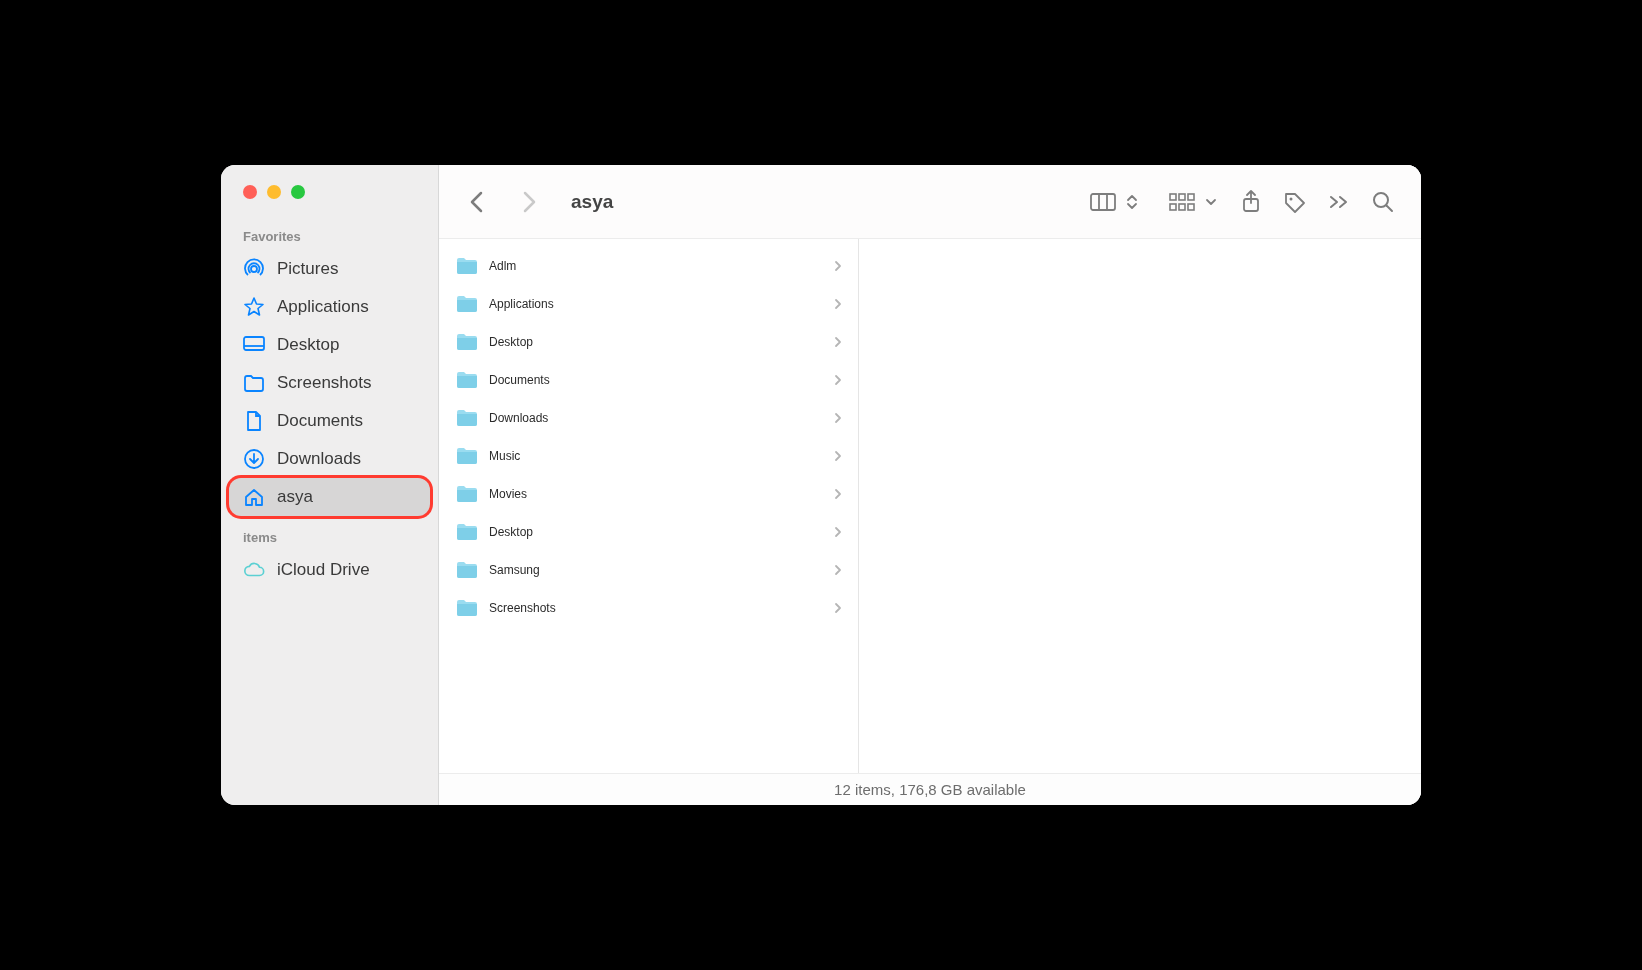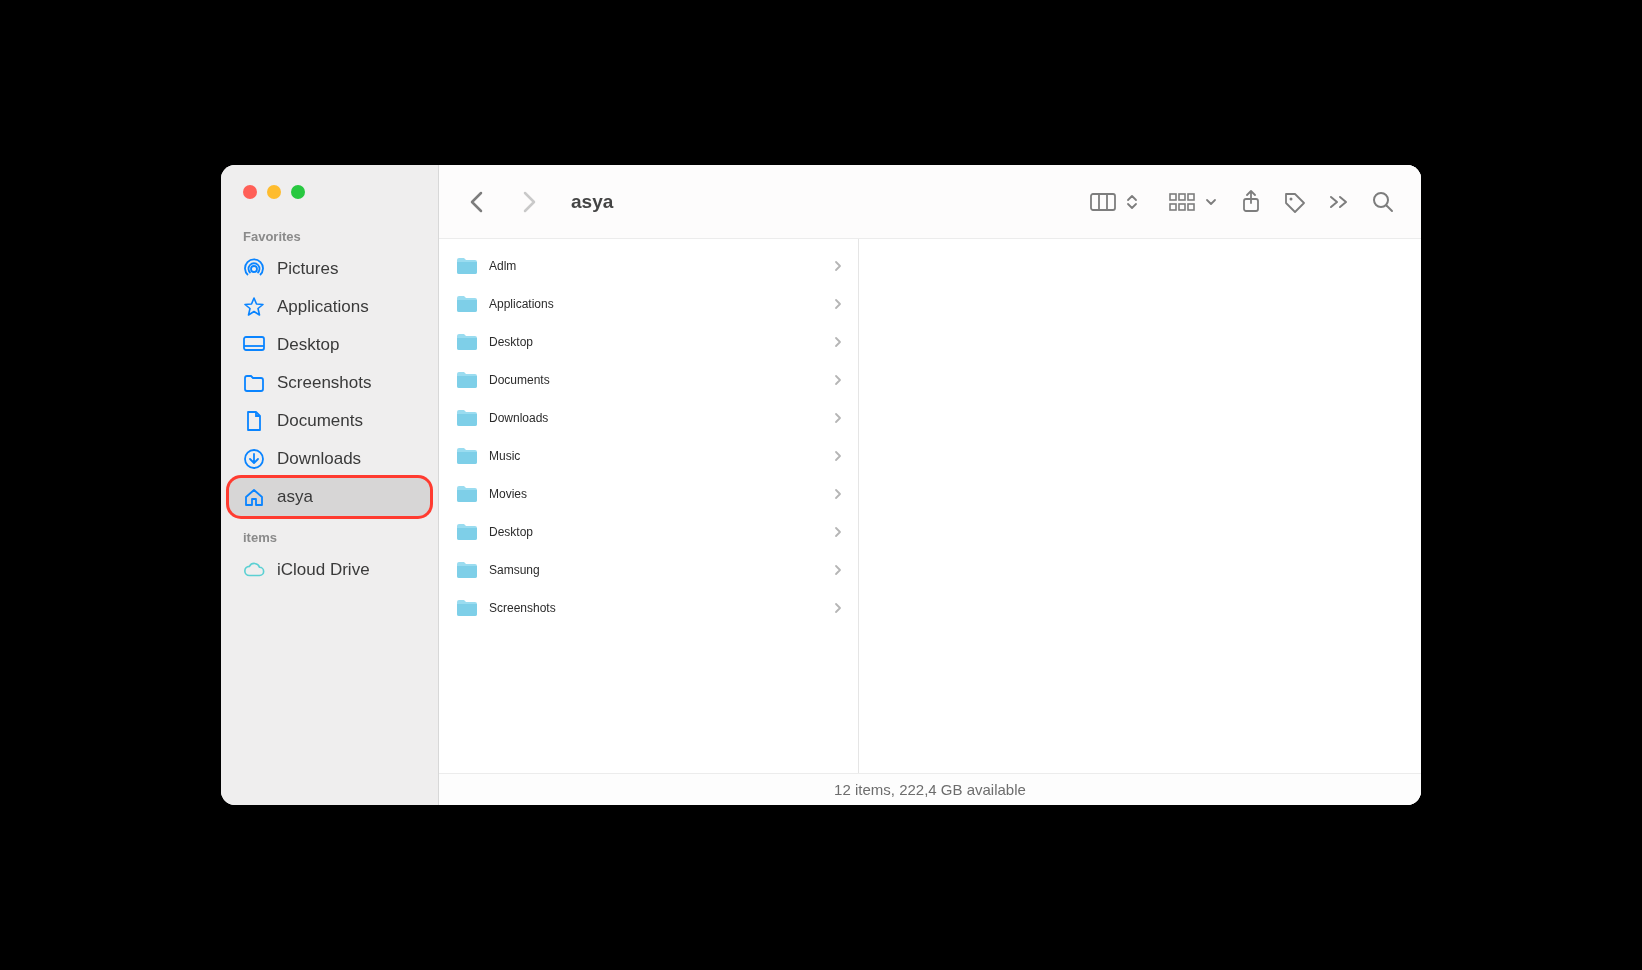--- a/index.html
+++ b/index.html
@@ -421,16 +421,16 @@
               <svg width="8" height="12" viewBox="0 0 8 12">
                 <path d="M2 2 L6 6 L2 10" stroke="currentColor" stroke-width="1.8" fill="none" stroke-linecap="round" stroke-linejoin="round"></path>
               </svg>
             </span>
           </div>
         </div>
       <div class="col"></div>
     </div>
 
     <div class="statusbar">
-      <span>12 items, 222,4 GB available</span>
+      <span>12 items, 176,8 GB available</span>
     </div>
   </div>
 </div>
 
 </body></html>

